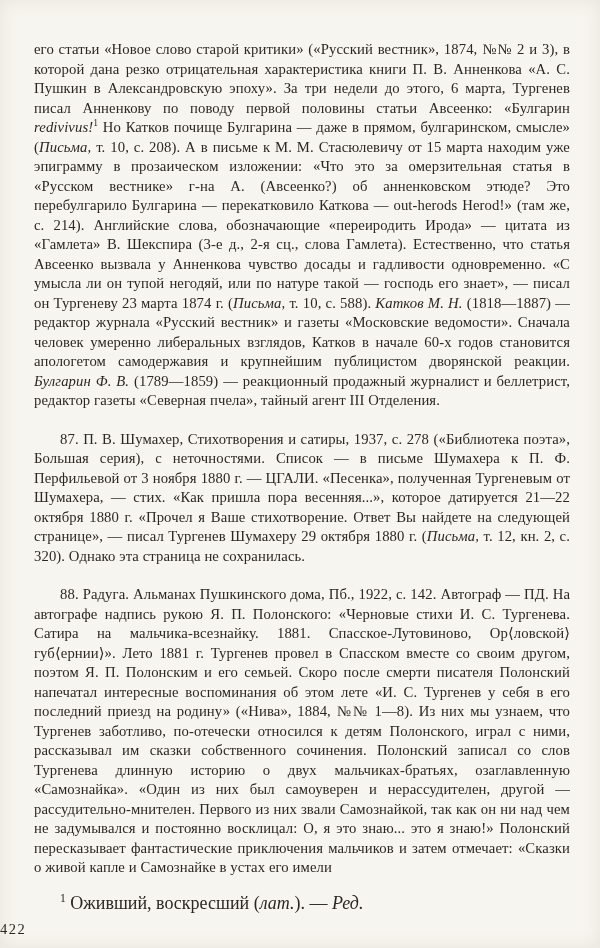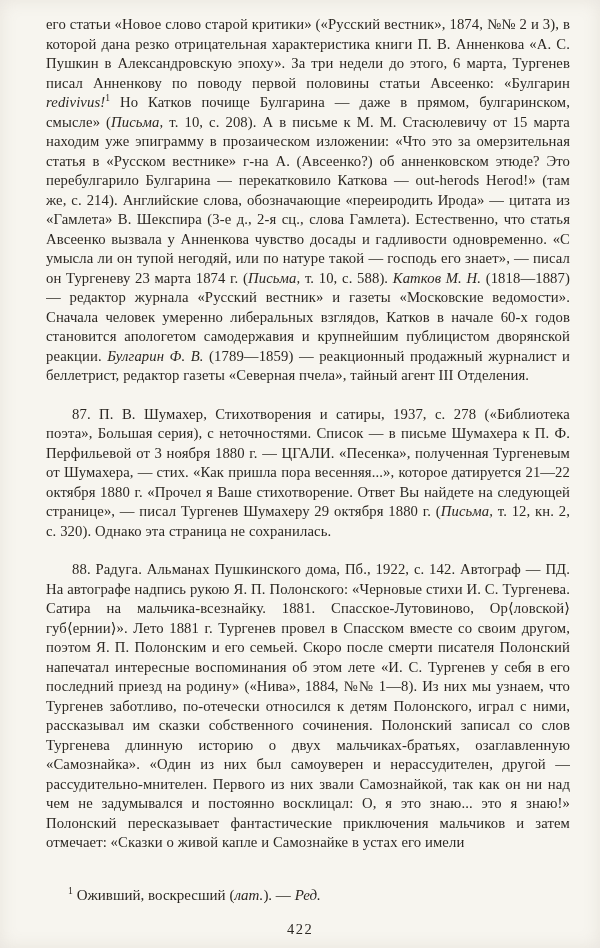--- a/index.html
+++ b/index.html
@@ -14,26 +14,25 @@
     margin: 0 auto;
     background: #f7f5ef;
     box-sizing: border-box;
     overflow: hidden;
     font-family: "Liberation Serif", "DejaVu Serif", serif;
     color: #2b2722;
     box-shadow: inset 0 0 18px rgba(120,110,90,0.12);
   }
   .text-block {
     position: absolute;
-    top: 15px;
+    top: 40px;
     left: 34px;
     right: 30px;
     max-height: 846px;
     overflow: hidden;
-    margin-left: 12px;
   }
   .text-block p {
     margin: 0;
     font-size: 14.7px;
     line-height: 19.5px;
     text-align: justify;
     letter-spacing: 0.1px;
   }
   .text-block p.indent { text-indent: 26px; }
   .text-block p.spaced { margin-top: 19px; }
@@ -44,32 +43,31 @@
     vertical-align: super;
     line-height: 0;
   }
   .footnote {
     position: absolute;
     left: 34px;
     right: 30px;
     bottom: 36px;
   }
   .footnote p {
-    margin: 8px;
-    font-size: 15px;
+    margin: 0;
+    font-size: 18px;
     line-height: 17px;
     text-indent: 26px;
     text-align: justify;
   }
   .page-number {
     position: absolute;
     left: 0;
     right: 0;
     bottom: 10px;
-    text-align: center;
     font-size: 14.5px;
     letter-spacing: 1.5px;
     color: #2b2722;
   }
 </style>
 </head>
 <body>
 
 <div class="page">
   <div class="text-block">

